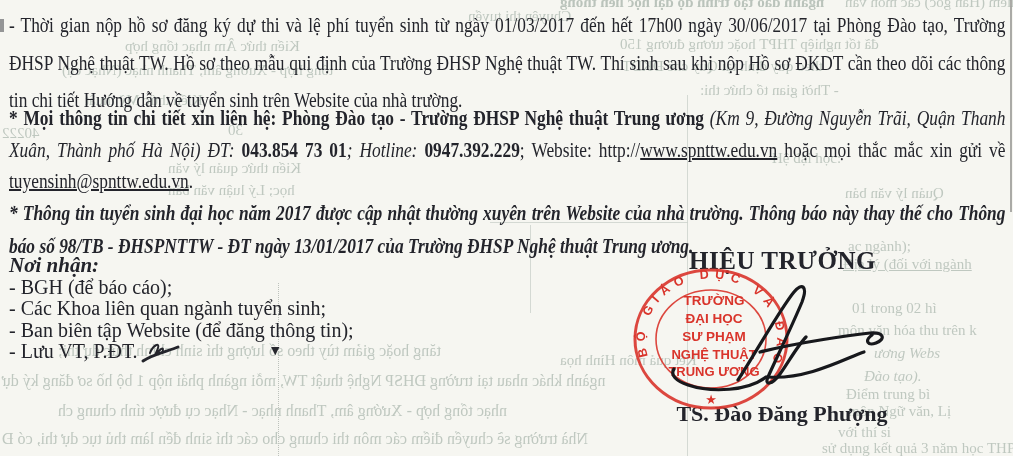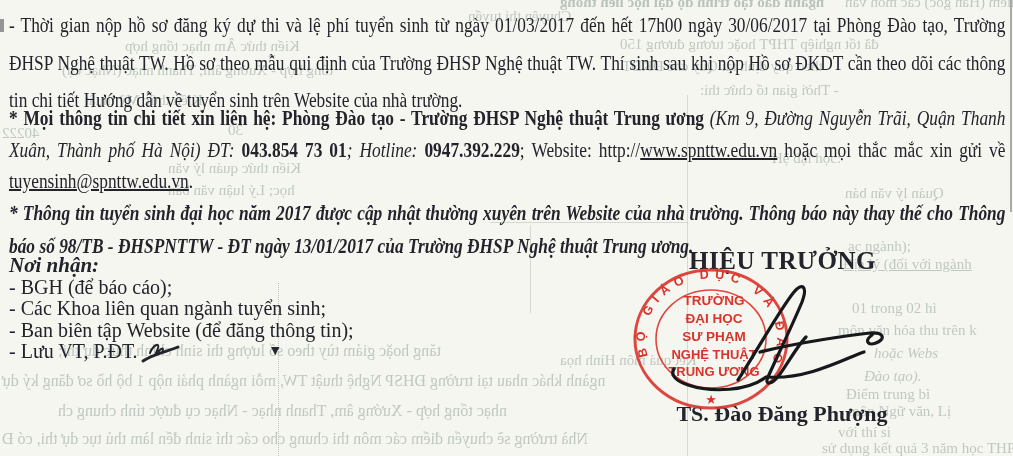--- a/index.html
+++ b/index.html
@@ -71,21 +71,21 @@
     <div class="bleed mir" style="left:228px;top:122px;">30</div>
     <div class="bleed mir" style="left:700px;top:82px;">- Thời gian tổ chức thi:</div>
     <div class="bleed" style="left:772px;top:150px;">Hệ đại học:</div>
     <div class="bleed mir" style="left:168px;top:160px;">Kiến thức quản lý văn</div>
     <div class="bleed mir" style="left:168px;top:182px;">học; Lý luận văn bản</div>
     <div class="bleed mir" style="left:845px;top:185px;">Quản lý văn bản</div>
     <div class="bleed" style="left:848px;top:238px;">ạc ngành);</div>
     <div class="bleed" style="left:843px;top:256px;text-decoration:underline;">Địa lý (đối với ngành</div>
     <div class="bleed" style="left:852px;top:300px;">01 trong 02 hì</div>
     <div class="bleed" style="left:838px;top:322px;">môn văn hóa thu trên k</div>
-    <div class="bleed it" style="left:874px;top:345px;">hoặc Webs</div>
+    <div class="bleed it" style="left:874px;top:345px;">ương Webs</div>
     <div class="bleed it" style="left:864px;top:368px;">Đào tạo).</div>
     <div class="bleed" style="left:846px;top:386px;">Điểm trung bì</div>
     <div class="bleed" style="left:848px;top:403px;">môn Ngữ văn, Lị</div>
     <div class="bleed" style="left:838px;top:424px;">với thí si</div>
     <div class="bleed" style="left:822px;top:440px;">sử dụng kết quả 3 năm học THPT; đi</div>
     <div class="bleed mir big" style="left:58px;top:342px;">tăng hoặc giảm tùy theo số lượng thí sinh chính thức dự thi;</div>
     <div class="bleed mir big" style="left:2px;top:372px;">ngành khác nhau tại trường ĐHSP Nghệ thuật TW, mỗi ngành phải nộp 1 bộ hồ sơ đăng ký dự</div>
     <div class="bleed mir big" style="left:58px;top:402px;">nhạc tổng hợp - Xướng âm, Thanh nhạc - Nhạc cụ được tính chung ch</div>
     <div class="bleed mir big" style="left:2px;top:430px;">Nhà trường sẽ chuyển điểm các môn thi chung cho các thí sinh đến làm thủ tục dự thi, có Đ</div>
     <div class="bleed mir" style="left:560px;top:352px;">Kết quả môn Hình họa</div>

